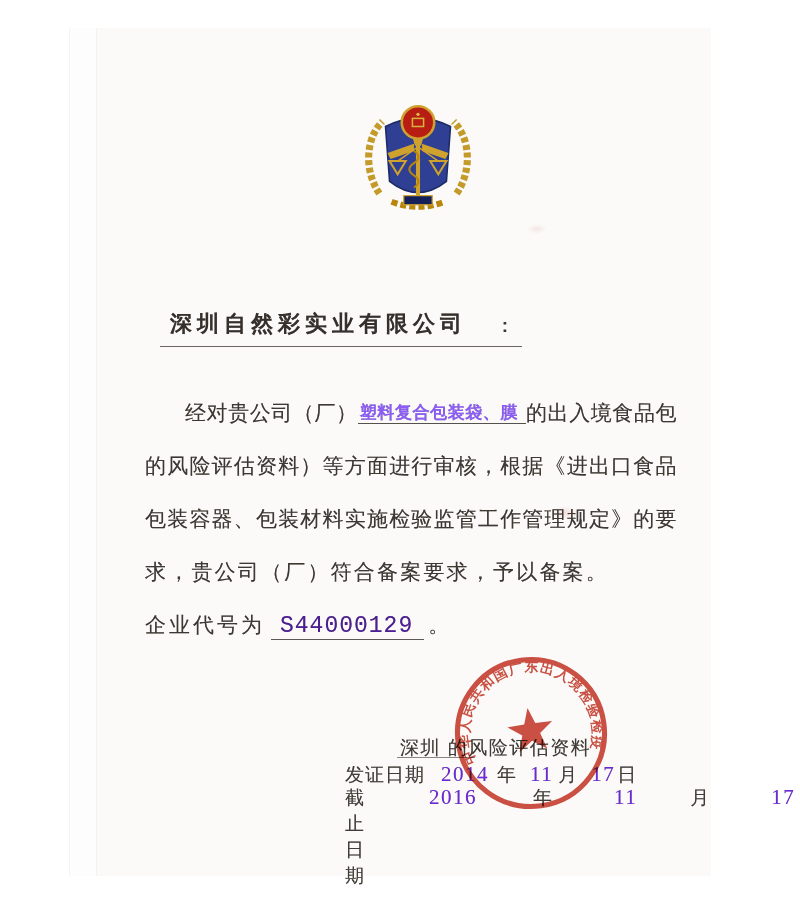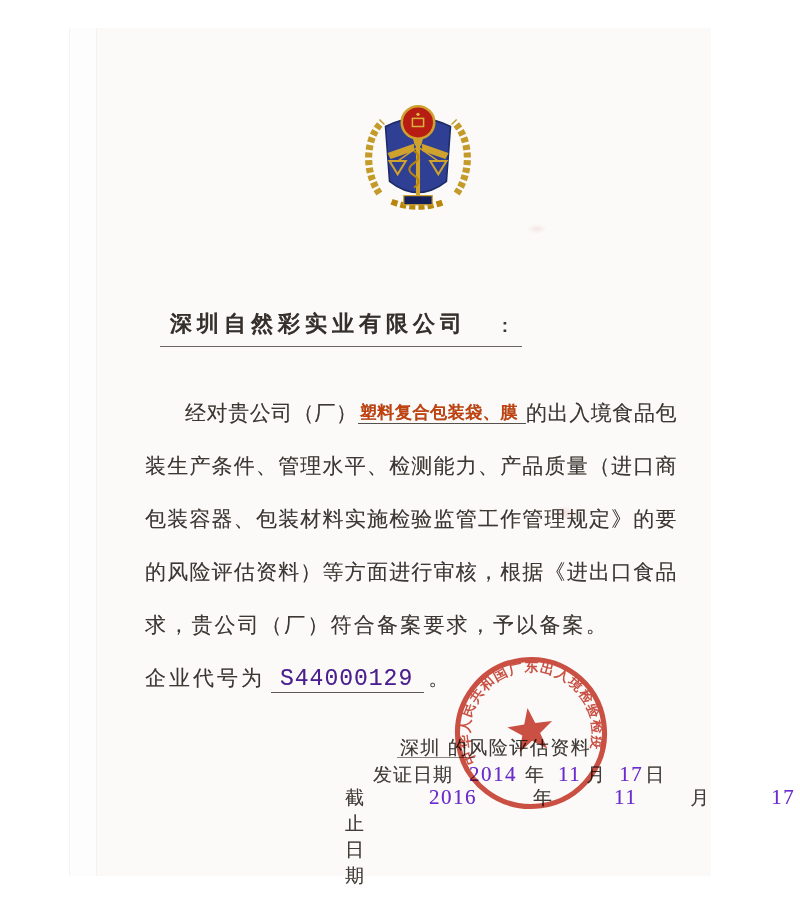--- a/index.html
+++ b/index.html
@@ -44,21 +44,21 @@
   .body-block {
     position:absolute; left:48px; top:358px; width:532px;
     font-size:21px; color:#3d3834; letter-spacing:.5px;
     text-shadow:0 0 .5px rgba(61,56,52,.45);
   }
   .line { height:53px; line-height:53px; white-space:nowrap; }
   .line.just { white-space:normal; text-align:justify; text-align-last:justify; text-justify:inter-character; }
   .line.l1 { text-indent:40px; }
   .line.l5 { letter-spacing:2.2px; }
   .fill-text {
-    font-size:17px; font-weight:700; color:#c2410c;
+    font-size:17px; font-weight:700; color:#8b5cf6;
     border-bottom:1.5px solid #55514c; padding:0 8px 1px 2px;
     letter-spacing:.5px; position:relative; top:-2px;
   }
   .code-label { letter-spacing:3px; }
   .code-value {
     font-family:Liberation Mono, monospace;
     font-size:23px; letter-spacing:1px; color:#4c1d95;
     border-bottom:1.5px solid #5c5853; padding:0 11px 0 9px; margin-left:6px;
   }
   .code-period { margin-left:4px; }
@@ -70,21 +70,21 @@
   }
   .authority-underline {
     position:absolute; left:300px; top:729px; width:78px; height:0;
     border-bottom:1.2px solid #8a857f;
   }
   .date-row {
     position:absolute; left:248px; display:flex; align-items:baseline;
     font-size:19px; color:#413c37; letter-spacing:1px;
     text-shadow:0 0 .5px rgba(65,60,55,.45);
   }
-  .date-row.issue { top:734px;margin-left:28px; }
+  .date-row.issue { top:734px; }
   .date-row.expiry { top:757px;gap:48px; }
   .date-num {
     font-family:"Liberation Serif","DejaVu Serif",serif;
     font-size:21px; letter-spacing:1.5px; color:#6d28d9;
   }
   .dg16 { margin-left:16px; } .dg8 { margin-left:8px; }
   .dg13 { margin-left:13px; } .dg5 { margin-left:5px; } .dg2 { margin-left:2px; }
 
   .seal {
     position:absolute; left:355px; top:626px; width:158px; height:158px;
@@ -124,23 +124,22 @@
     </svg>
 
 
     <div class="company-row">
       <span class="company">深圳自然彩实业有限公司</span>
       <span class="company-colon">:</span>
     </div>
 
     <div class="body-block">
       <div class="line l1 just"><span>经对贵公司（厂）</span><span class="fill-text">塑料复合包装袋、膜</span><span>的出入境食品包</span></div>
-      <div class="line just">装生产条件、管理水平、检测能力、产品质量（进口商</div>
+      <div class="line just">的风险评估资料）等方面进行审核，根据《进出口食品</div>
       <div class="line just">包装容器、包装材料实施检验监管工作管理规定》的要</div>
-      <div class="line just">的风险评估资料）等方面进行审核，根据《进出口食品</div>
       <div class="line l5">求，贵公司（厂）符合备案要求，予以备案。</div>
       <div class="line code-line"><span class="code-label">企业代号为</span><span class="code-value">S44000129</span><span class="code-period">。</span></div>
     </div>
 
     <div class="authority">深圳 的风险评估资料</div>
     <div class="authority-underline"></div>
 
     <div class="date-row issue">
       <span>发证日期</span>
       <span class="date-num dg16">2014</span>

